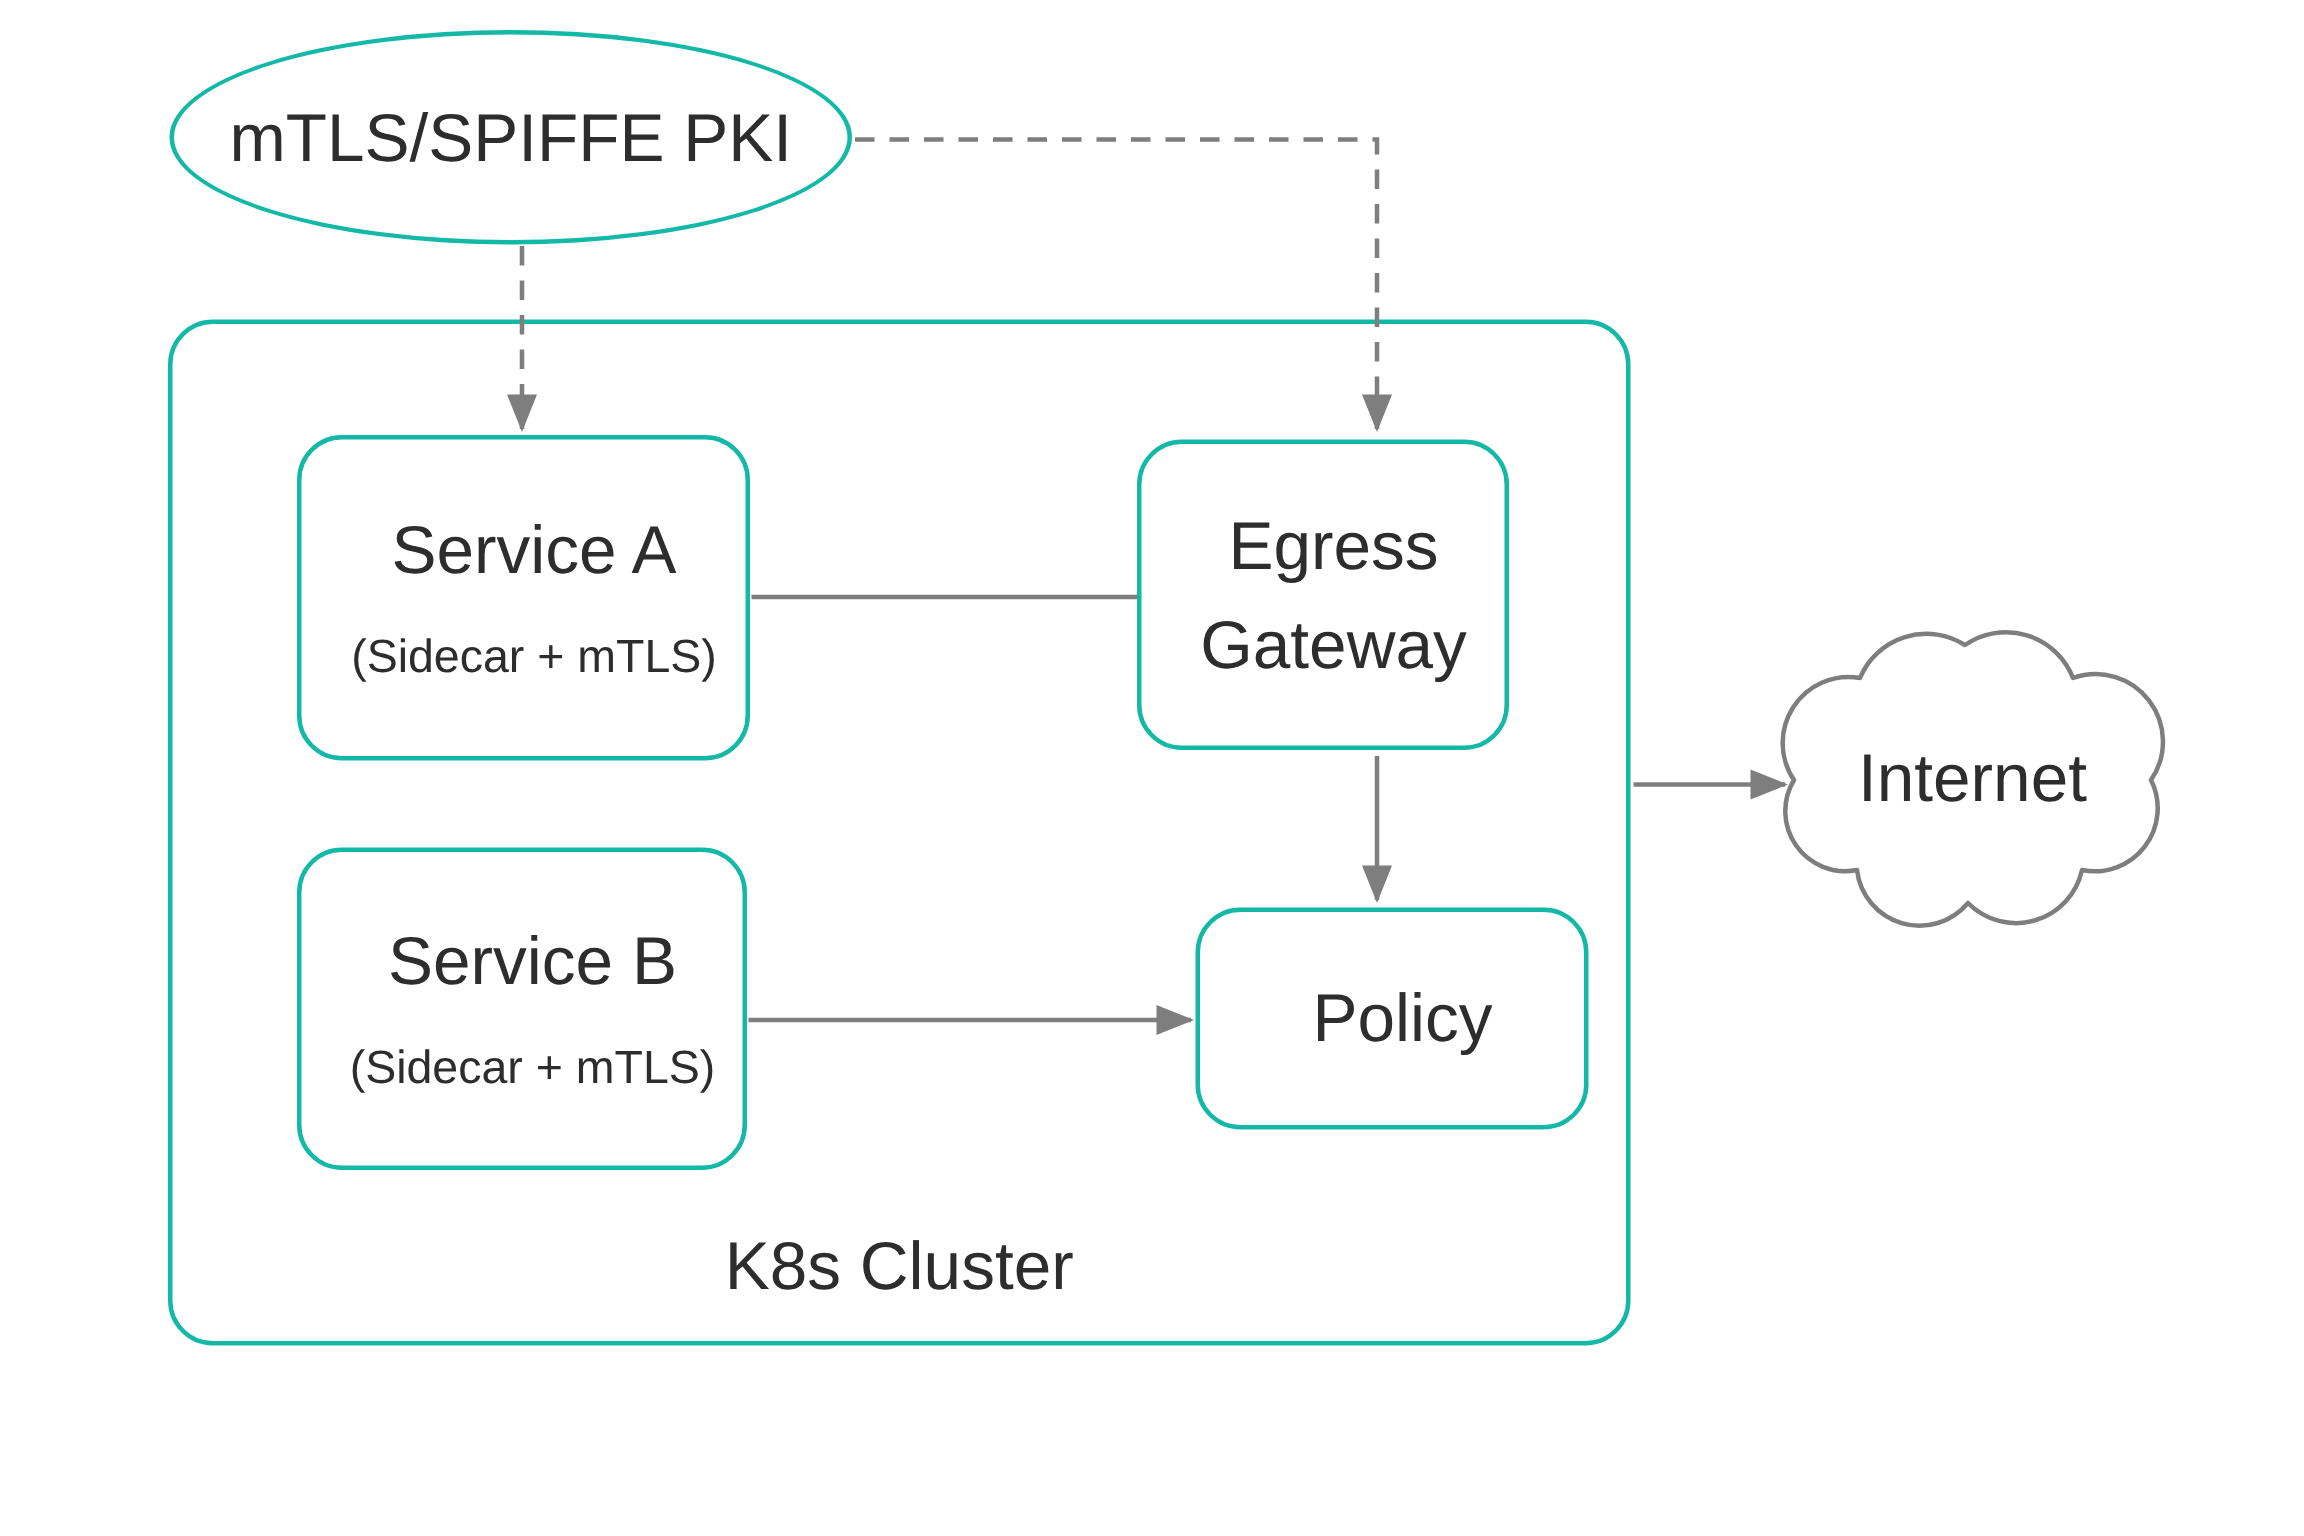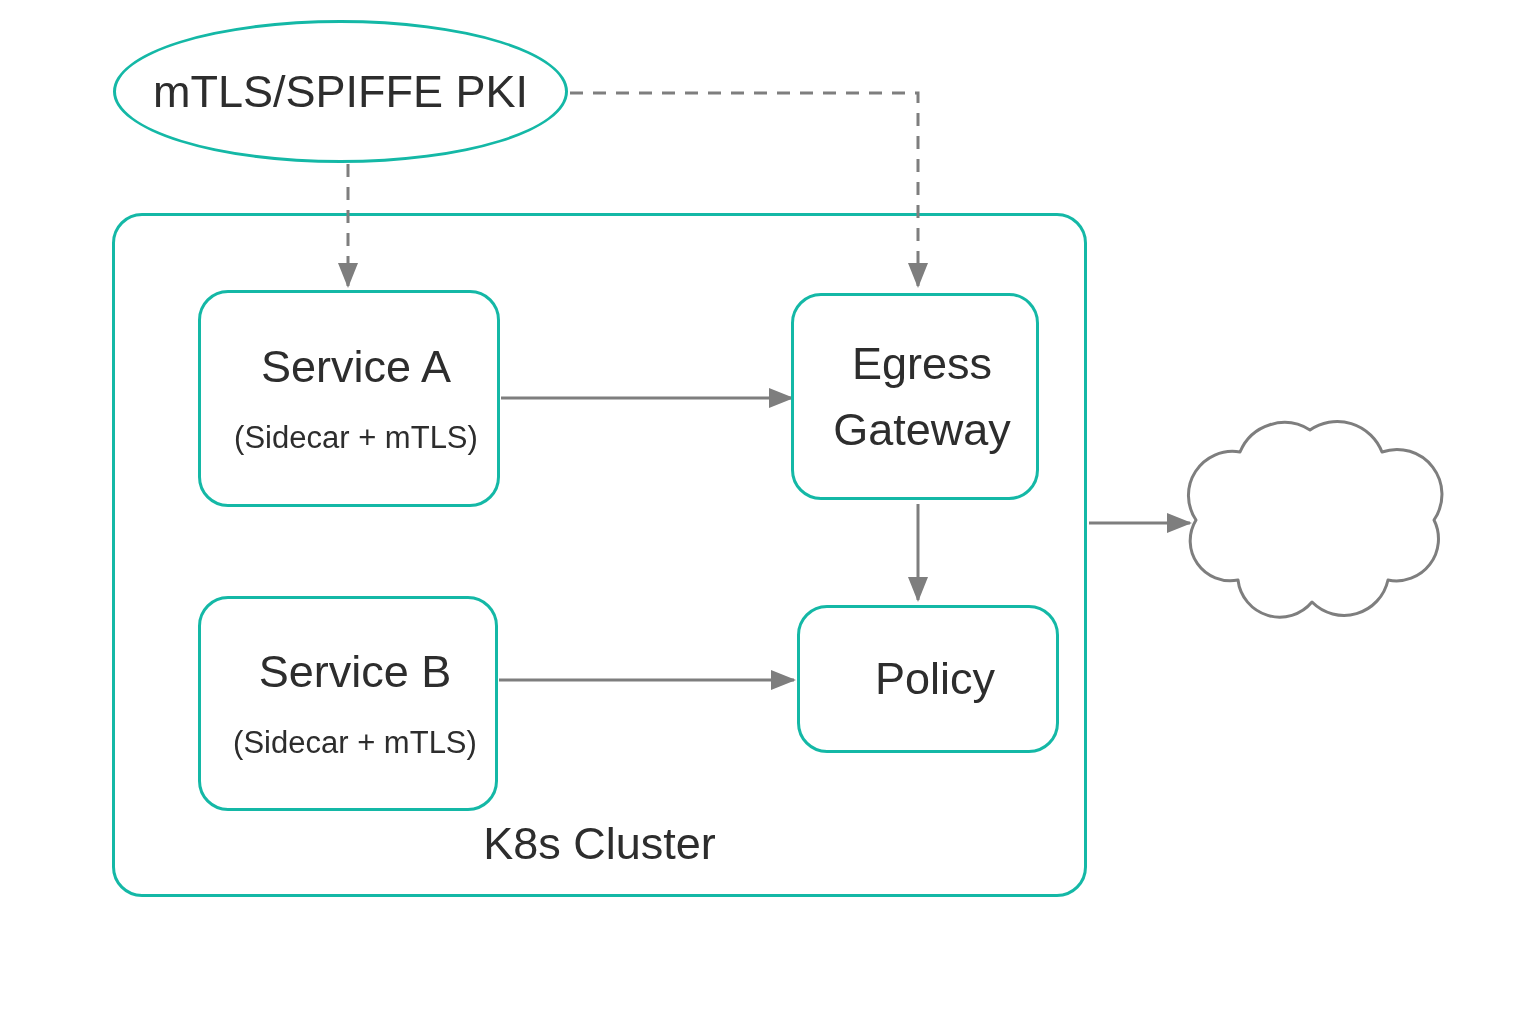--- a/index.html
+++ b/index.html
@@ -124,27 +124,28 @@
 
   <div class="node ellipse" style="left:113px; top:20px; width:455px; height:143px;">
     <div class="label-main">mTLS/SPIFFE PKI</div>
   </div>
 
   <div class="node rounded" style="left:198px; top:290px; width:302px; height:217px;">
     <div class="label-main">Service A</div>
     <div class="label-sub">(Sidecar + mTLS)</div>
   </div>
 
-  <div class="node rounded" style="left:198px; top:596px; width:300px; height:215px;">
+  <div class="node rounded" style="left:198px; top:565px; width:300px; height:215px;">
     <div class="label-main">Service B</div>
     <div class="label-sub">(Sidecar + mTLS)</div>
   </div>
 
-  <div class="node rounded" style="left:791px; top:293px; width:248px; height:207px;">
+  <div class="node rounded" style="left:758px; top:293px; width:248px; height:207px;">
     <div class="label-wrap">Egress Gateway</div>
   </div>
 
   <div class="node rounded" style="left:797px; top:605px; width:262px; height:148px;">
     <div class="label-main">Policy</div>
   </div>
 
+  <div class="internet-label">Internet</div>
 
 </div>
 
 </body></html>

